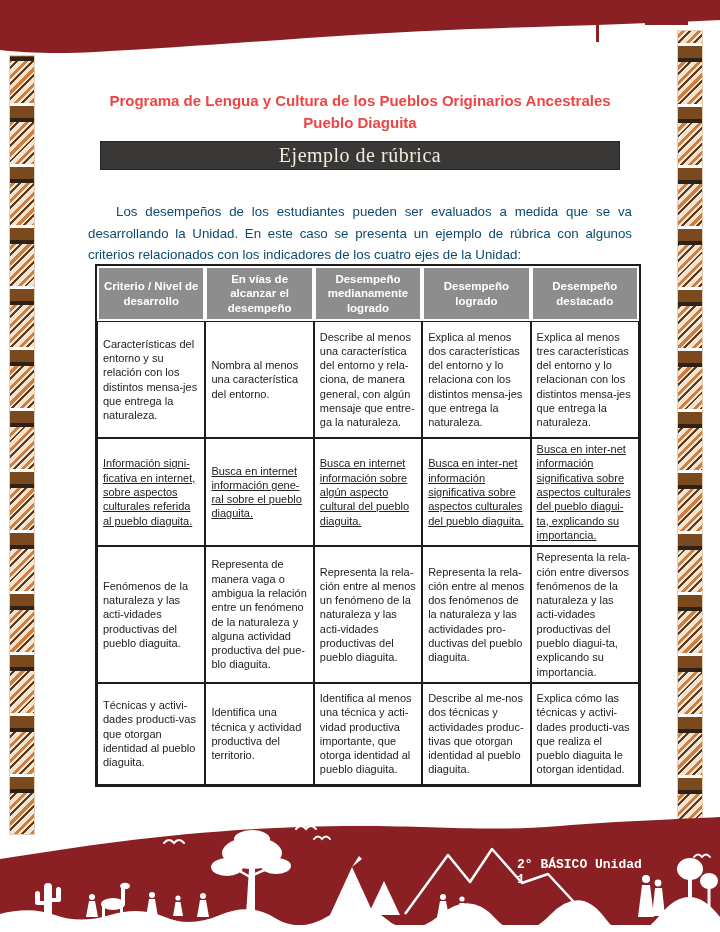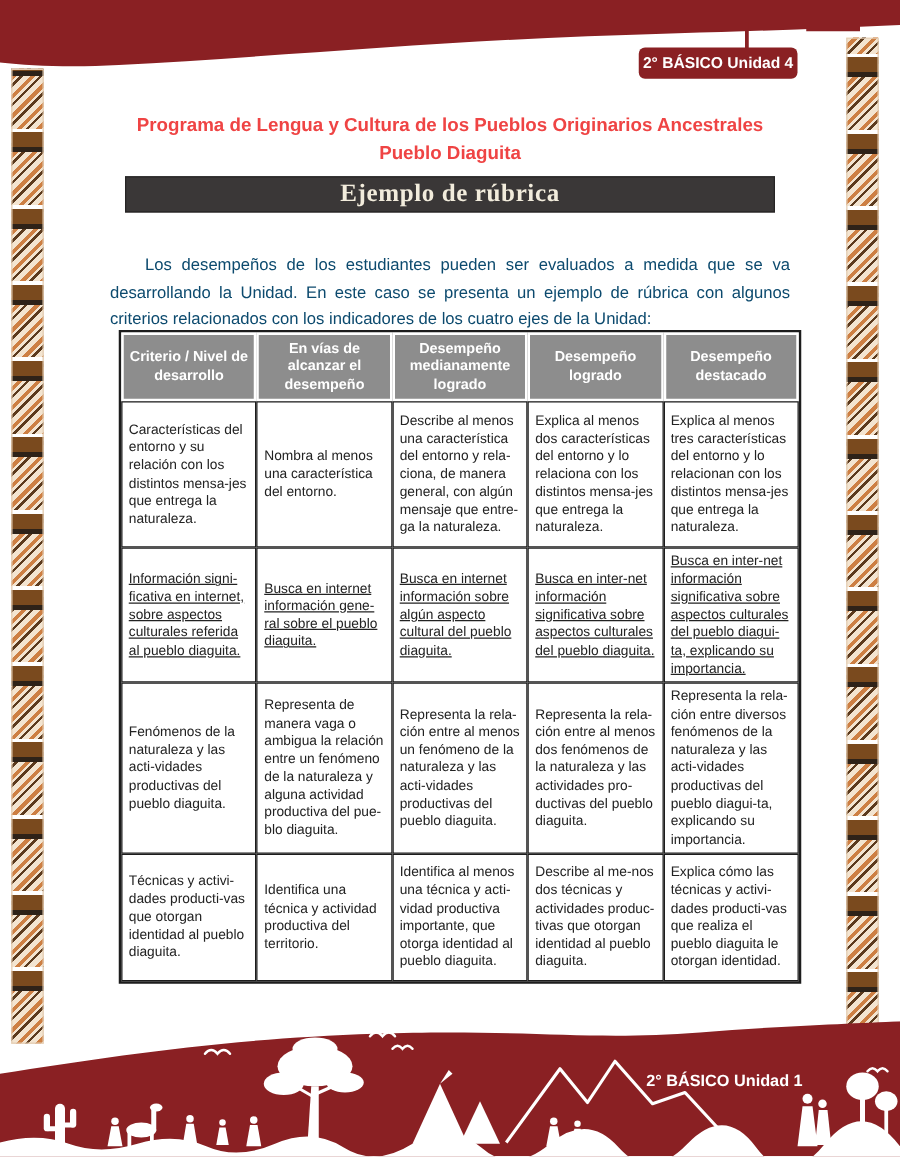--- a/index.html
+++ b/index.html
@@ -30,56 +30,53 @@
     box-shadow:0 0 0 1px #e4cdb4 inset;}
   #strip-left{left:9px;top:55px;height:780px;}
   #strip-right{left:677px;top:30px;height:806px;}
 
   
   #doc-title{position:absolute;top:90px;left:60px;width:600px;text-align:center;
              font-weight:bold;font-size:15px;line-height:22px;color:#ef4444;}
   #section-banner{position:absolute;top:141px;left:100px;width:520px;height:29px;
                   background:#3a3737;border:1px solid #262424;box-sizing:border-box;
                   display:flex;align-items:center;justify-content:center;}
-  #section-banner span{font-family:"Liberation Serif", serif;font-weight:bold;
+  #section-banner span{font-family:"Liberation Serif", serif;font-weight:normal;
                   font-size:20px;color:#f2ecdc;letter-spacing:0.5px;}
 
   #intro{position:absolute;top:188px;left:88px;width:544px;font-size:13.3px;
          line-height:1.6;text-align:justify;text-indent:28px;color:#0c4a6e;}
 
   
   #rubric-wrap{position:absolute;top:264px;left:95px;}
   table.rubric{border-collapse:separate;border-spacing:0;table-layout:fixed;
                width:546px;border:2px solid #1c1c1c;}
   table.rubric th{background:#8d8d8d;color:#ffffff;font-weight:bold;font-size:11.5px;
                line-height:1.25;text-align:center;vertical-align:middle;
                border:2px solid #ffffff;padding:4px 2px;height:38px;}
   table.rubric td{border:1px solid #1c1c1c;font-size:11px;line-height:1.3;
                vertical-align:middle;padding:3px 5px;color:#222;}
   tr.r0 td{height:109px;} tr.r1 td{height:97px;text-decoration:underline;} tr.r2 td{height:115px;} tr.r3 td{height:94px;}
 
   
   #footer-art{position:absolute;left:0;top:817px;}
   #badge-bottom{position:absolute;left:517px;top:857px;width:140px;color:#ffffff;
-                font-size:13px;font-weight:bold;text-align:left;}
+                font-size:13px;font-weight:bold;text-align:left;font-family:Liberation Mono, monospace;}
 </style>
 </head>
 <body>
 
 <div id="page">
 
   <svg id="top-wave" width="720" height="64" viewBox="0 0 720 64">
     <path fill="#8a2023" d="M0 0 H720 V20 C640 24 560 26 470 29 C340 34 210 46 95 52 C60 54 25 53 0 50 Z"></path>
     <rect x="596" y="18" width="3" height="24" fill="#8a2023"></rect>
     <rect x="645" y="20" width="43" height="5" fill="#8a2023"></rect>
   </svg>
 
-  <div id="badge-top" class="badge">
-    <span>2° BÁSICO Unidad 4</span>
-  </div>
 
   <div id="strip-left" class="side-strip"></div>
   <div id="strip-right" class="side-strip"></div>
 
   <div id="doc-title">
     <div>Programa de Lengua y Cultura de los Pueblos Originarios Ancestrales</div>
     <div>Pueblo Diaguita</div>
   </div>
 
   <div id="section-banner">

